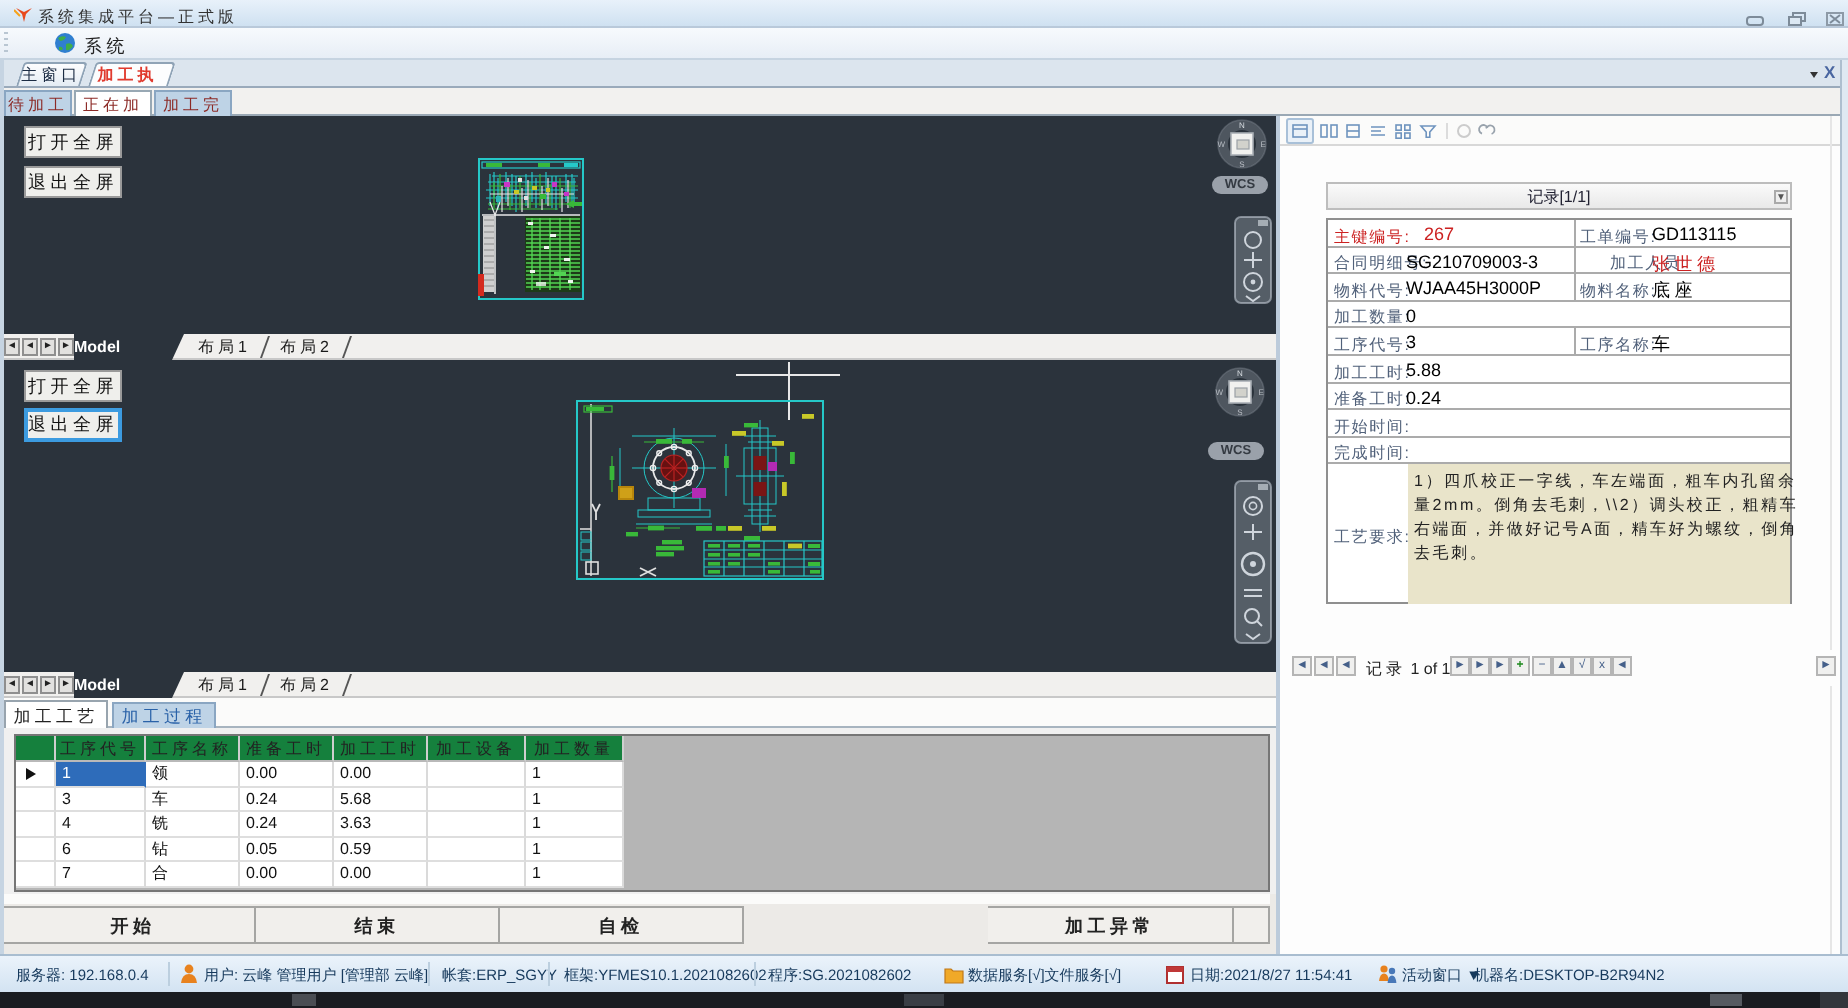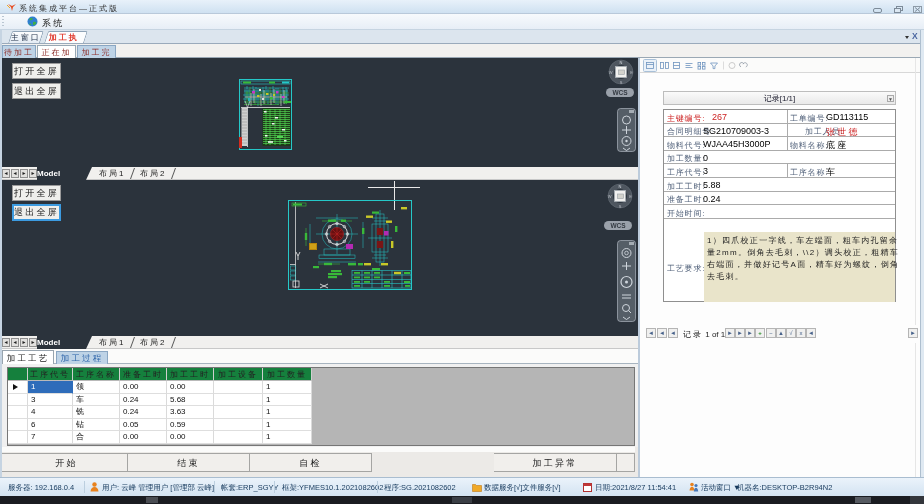--- a/index.html
+++ b/index.html
@@ -30,21 +30,21 @@
 #bottomtabs { left:0; top:349px; width:638px; height:15px; background:#fbfbfa; border-bottom:1px solid #a7b4bf; }
 #gridwrap { left:7px; top:367px; width:628px; height:79px; background:#b5b5b5; border:1px solid #767676; }
 .gh { top:0; height:13px; background:#15803d; border-right:1px solid #cfcfcf; border-bottom:1px solid #b9b9b9; font-size:8px; line-height:13px; text-align:center; color:#222; }
 .grow { left:0; width:304px; height:12.5px; display:flex; }
 .gc { height:12.5px; background:#fff; border-right:1px solid #dadada; border-bottom:1px solid #dedede; font-size:8px; line-height:11px; color:#111; padding-left:3px; }
 .ind { width:20px; padding-left:0; position:relative; }
 .c1 { width:45px; } .c2 { width:47px; } .c3 { width:47px; } .c4 { width:47px; } .c5 { width:49px; } .c6 { width:49px; }
 .tri { position:absolute; left:5px; top:3px; width:0; height:0; border:3.5px solid transparent; border-left:5px solid #111; }
 
 #btnrow { left:0; top:447px; width:638px; height:30px; background:#eceae7; }
-.bigbtn { top:6px; height:19px; background:#f1efec; border:1px solid #a5a5a3; border-left:none; font-size:9px; font-weight:normal; line-height:18px; text-align:center; color:#222; }
+.bigbtn { top:6px; height:19px; background:#f1efec; border:1px solid #a5a5a3; border-left:none; font-size:9px; font-weight:bold; line-height:18px; text-align:center; color:#222; }
 
 #rightpanel { left:638px; top:58px; width:308px; height:419px; background:#fdfdfd; border-left:2px solid #bccbdb; }
 #rtoolbar { left:0; top:0; width:284px; height:15px; background:#fbfbfa; border-bottom:1px solid #d8d8d8; }
 #cardhdr { left:23px; top:33px; width:233px; height:14px; background:linear-gradient(#fafafa,#e9e9e9); border:1px solid #bdbdbd; font-size:8px; line-height:13px; text-align:center; color:#223; }
 #rectable { left:23px; top:51px; width:233px; height:193px; border:1px solid #8f8f8f; background:#fff; }
 .rrow { left:0; width:231px; border-bottom:1px solid #ababab; }
 .rlbl { left:3px; top:2.5px; font-size:8px; color:#51617a; white-space:nowrap; }
 .rlbl.cj { letter-spacing:.1em; }
 .rval { top:2px; font-size:9px; color:#000; white-space:nowrap; }
 .red { color:#cc2222 !important; }
@@ -545,20 +545,23 @@
         <span class="abs rlbl cj">加工工时:</span>
         <span class="abs rval" style="left:39px;">5.88</span>
       </div>
     <div class="abs rrow" style="top:81.6px;height:13.6px;">
         <span class="abs rlbl cj">准备工时:</span>
         <span class="abs rval" style="left:39px;">0.24</span>
       </div>
     <div class="abs rrow" style="top:95.2px;height:13.6px;">
         <span class="abs rlbl cj">开始时间:</span>
       </div>
+    <div class="abs rrow" style="top:108.8px;height:13.6px;">
+        <span class="abs rlbl cj">完成时间:</span>
+      </div>
     <div class="abs rrow" style="top:122.4px;height:69.6px;border-bottom:none;">
       <span class="abs rlbl cj" style="top:31px;">工艺要求:</span>
       <div class="abs" id="procbox">
         <div style="padding:3px 0 0 3px;font-size:8px;line-height:11.8px;color:#222;letter-spacing:.16em;white-space:nowrap;">1）四爪校正一字线，车左端面，粗车内孔留余<br>量2mm。倒角去毛刺，\\2）调头校正，粗精车<br>右端面，并做好记号A面，精车好为螺纹，倒角<br>去毛刺。</div>
       </div>
     </div>
   </div>
   <div class="abs" style="left:275px;top:0;width:1px;height:419px;background:#e6e6e6;"></div>
   <div class="abs" id="navrow">
     <div class="abs nbtn" style="left:6px;">◄</div>

